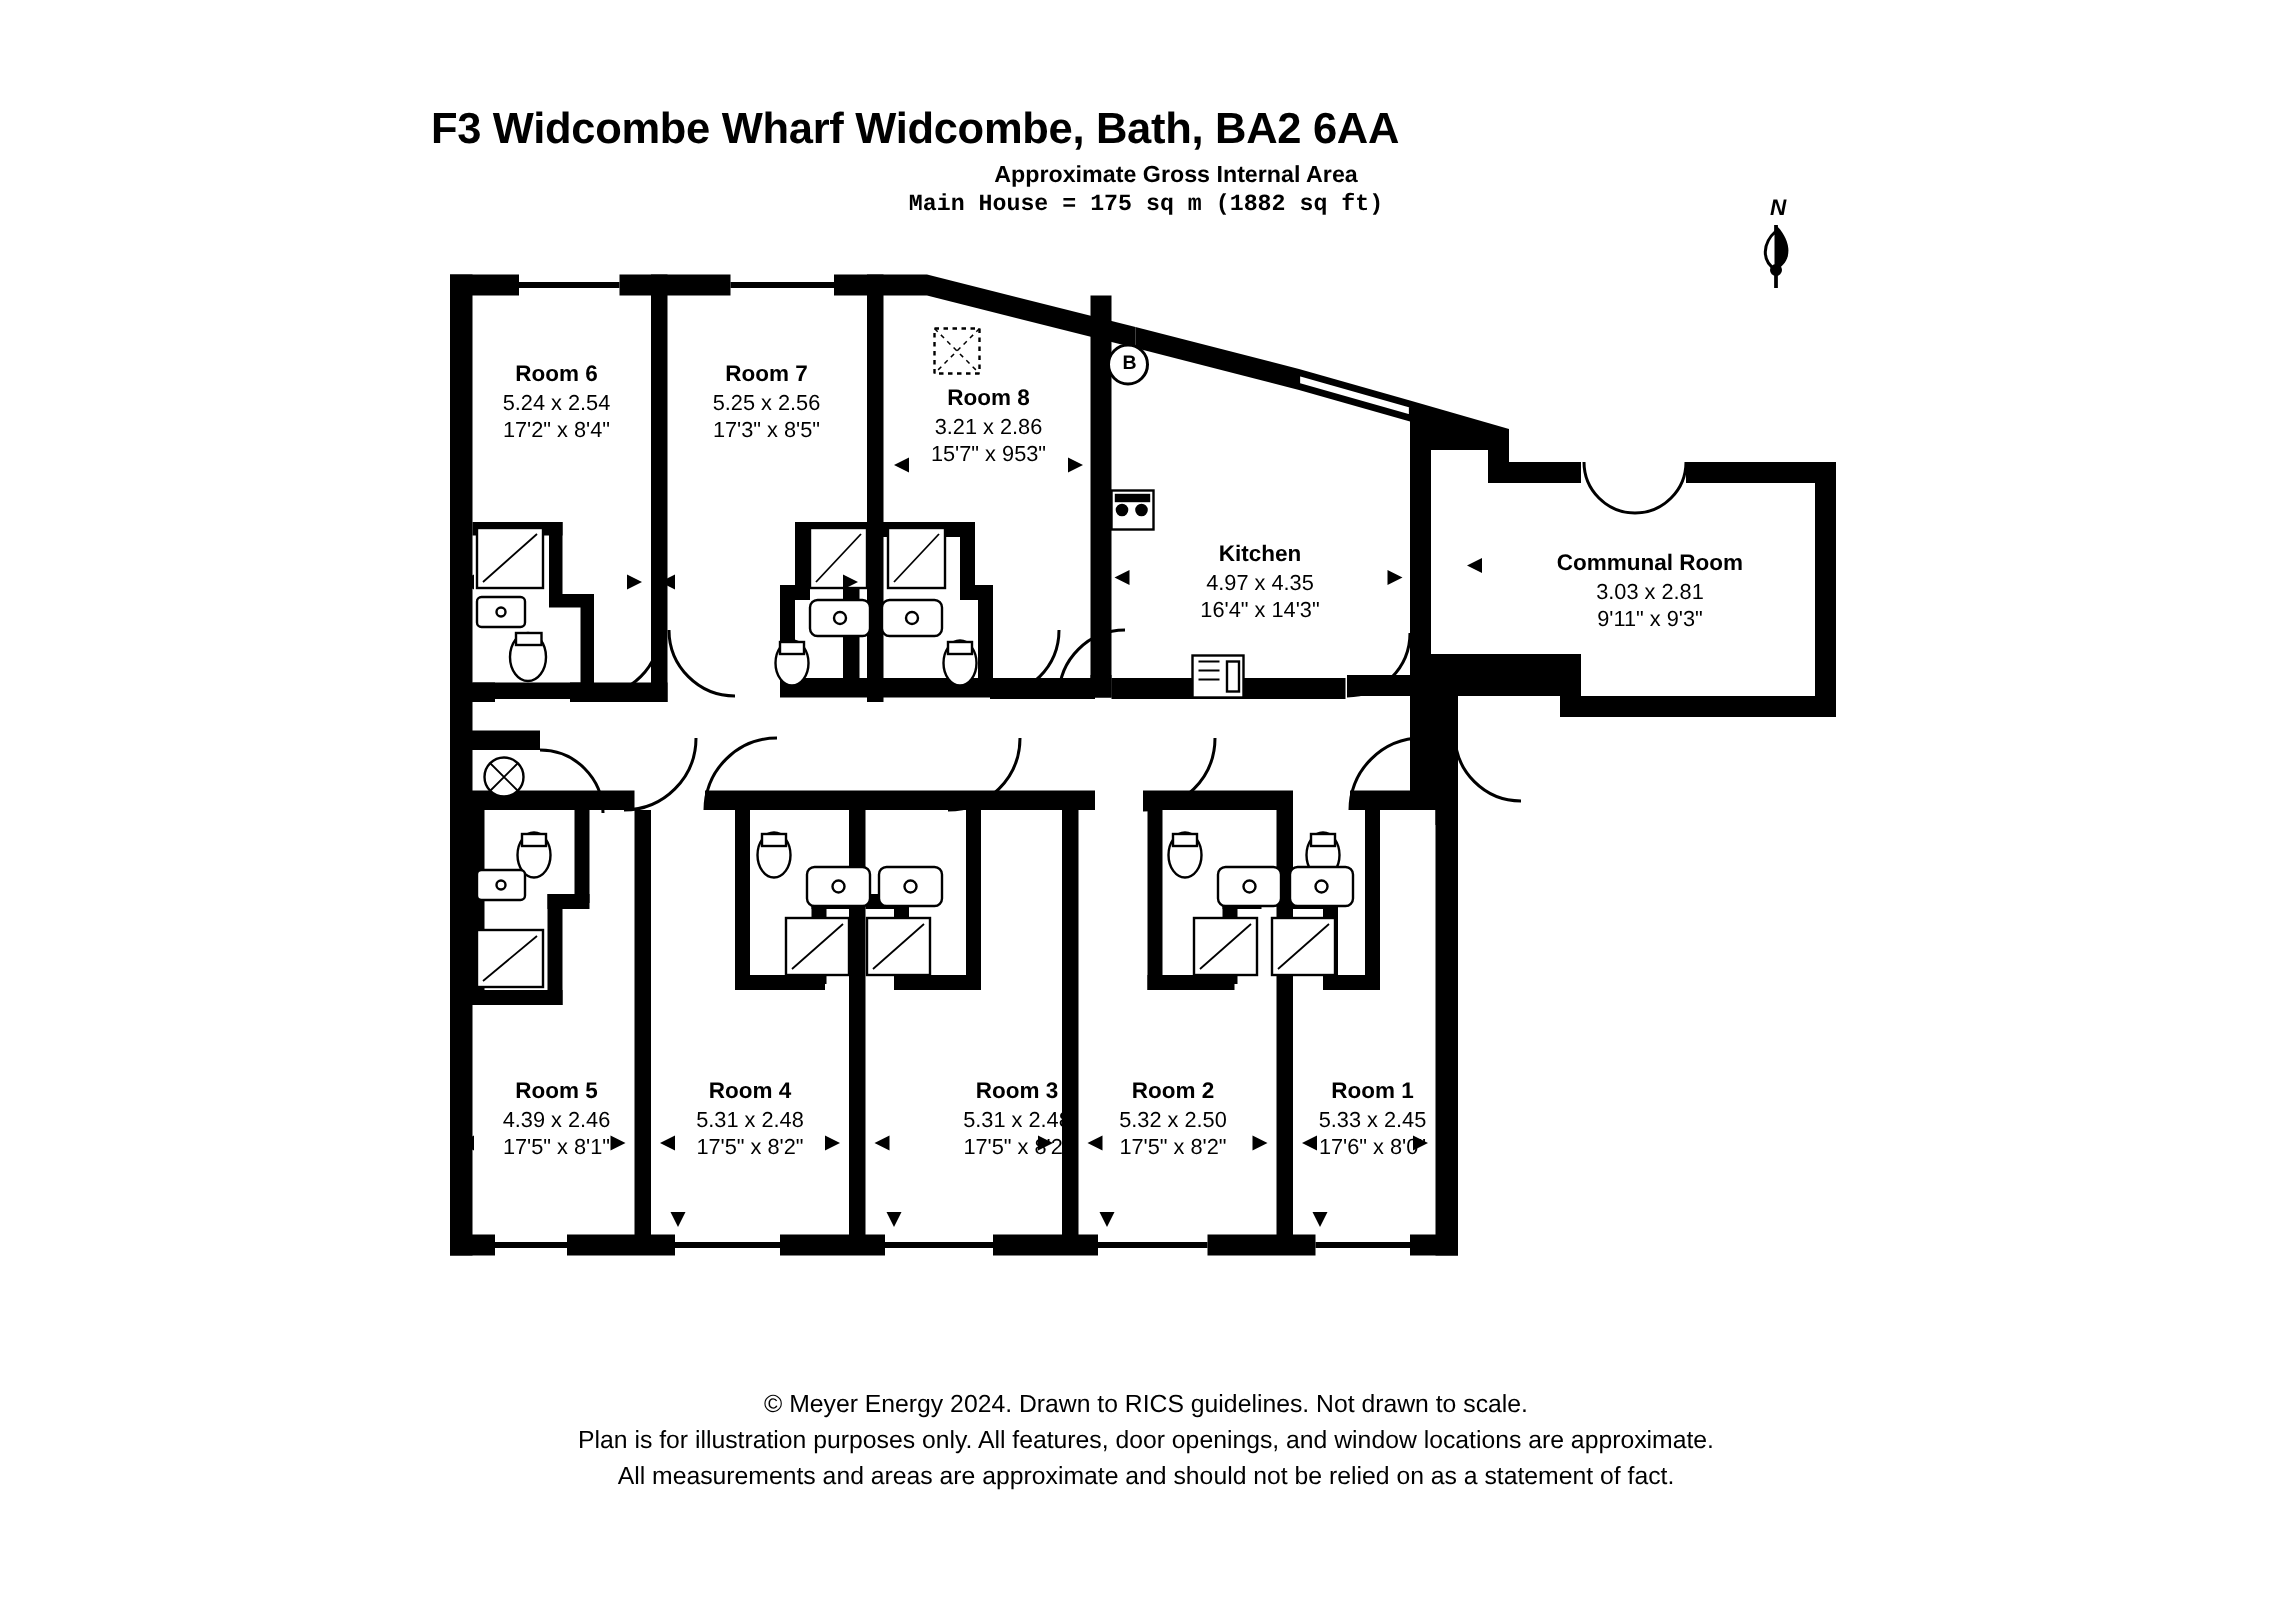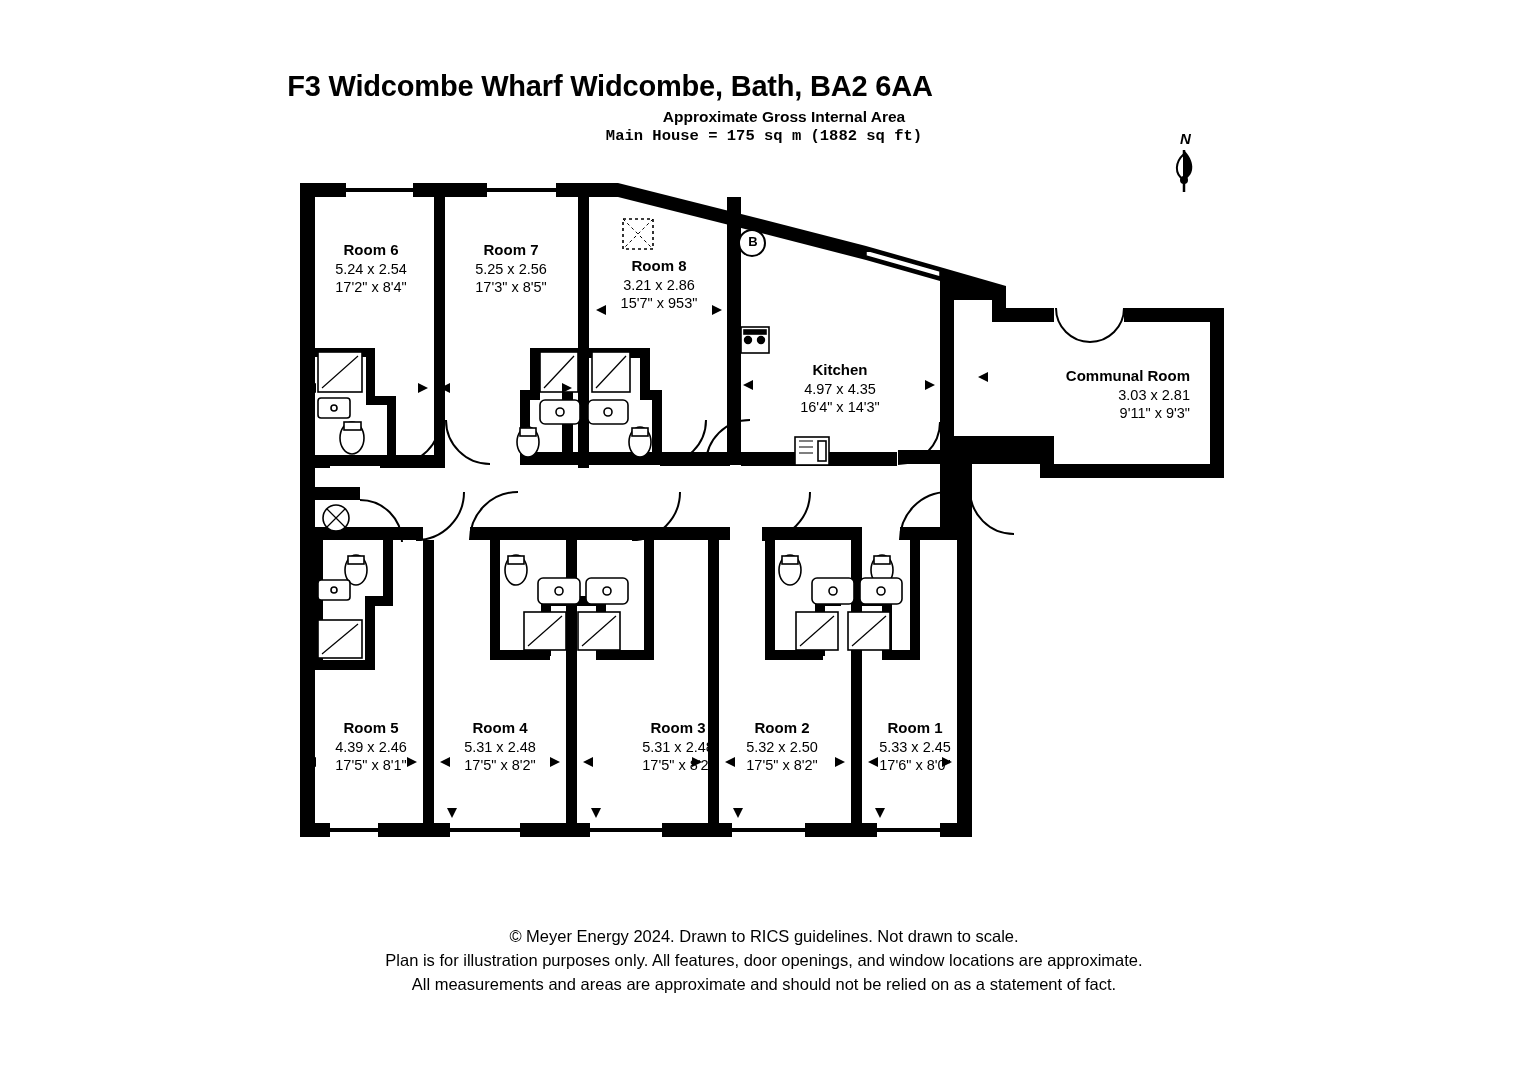--- a/index.html
+++ b/index.html
@@ -285,21 +285,21 @@
   <span class="rd">3.21 x 2.86</span>
   <span class="rd">15'7" x 953"</span>
 </div>
 
 <div class="room" style="left:760px;top:318px;width:160px;margin-top:42px;">
   <span class="rn">Kitchen</span>
   <span class="rd">4.97 x 4.35</span>
   <span class="rd">16'4" x 14'3"</span>
 </div>
 
-<div class="room" style="left:1010px;top:366px;width:180px;text-align:right;">
+<div class="room" style="left:1010px;top:366px;width:180px;">
   <span class="rn">Communal Room</span>
   <span class="rd">3.03 x 2.81</span>
   <span class="rd">9'11" x 9'3"</span>
 </div>
 
 <div class="room" style="left:301px;top:718px;width:140px;">
   <span class="rn">Room 5</span>
   <span class="rd">4.39 x 2.46</span>
   <span class="rd">17'5" x 8'1"</span>
 </div>

